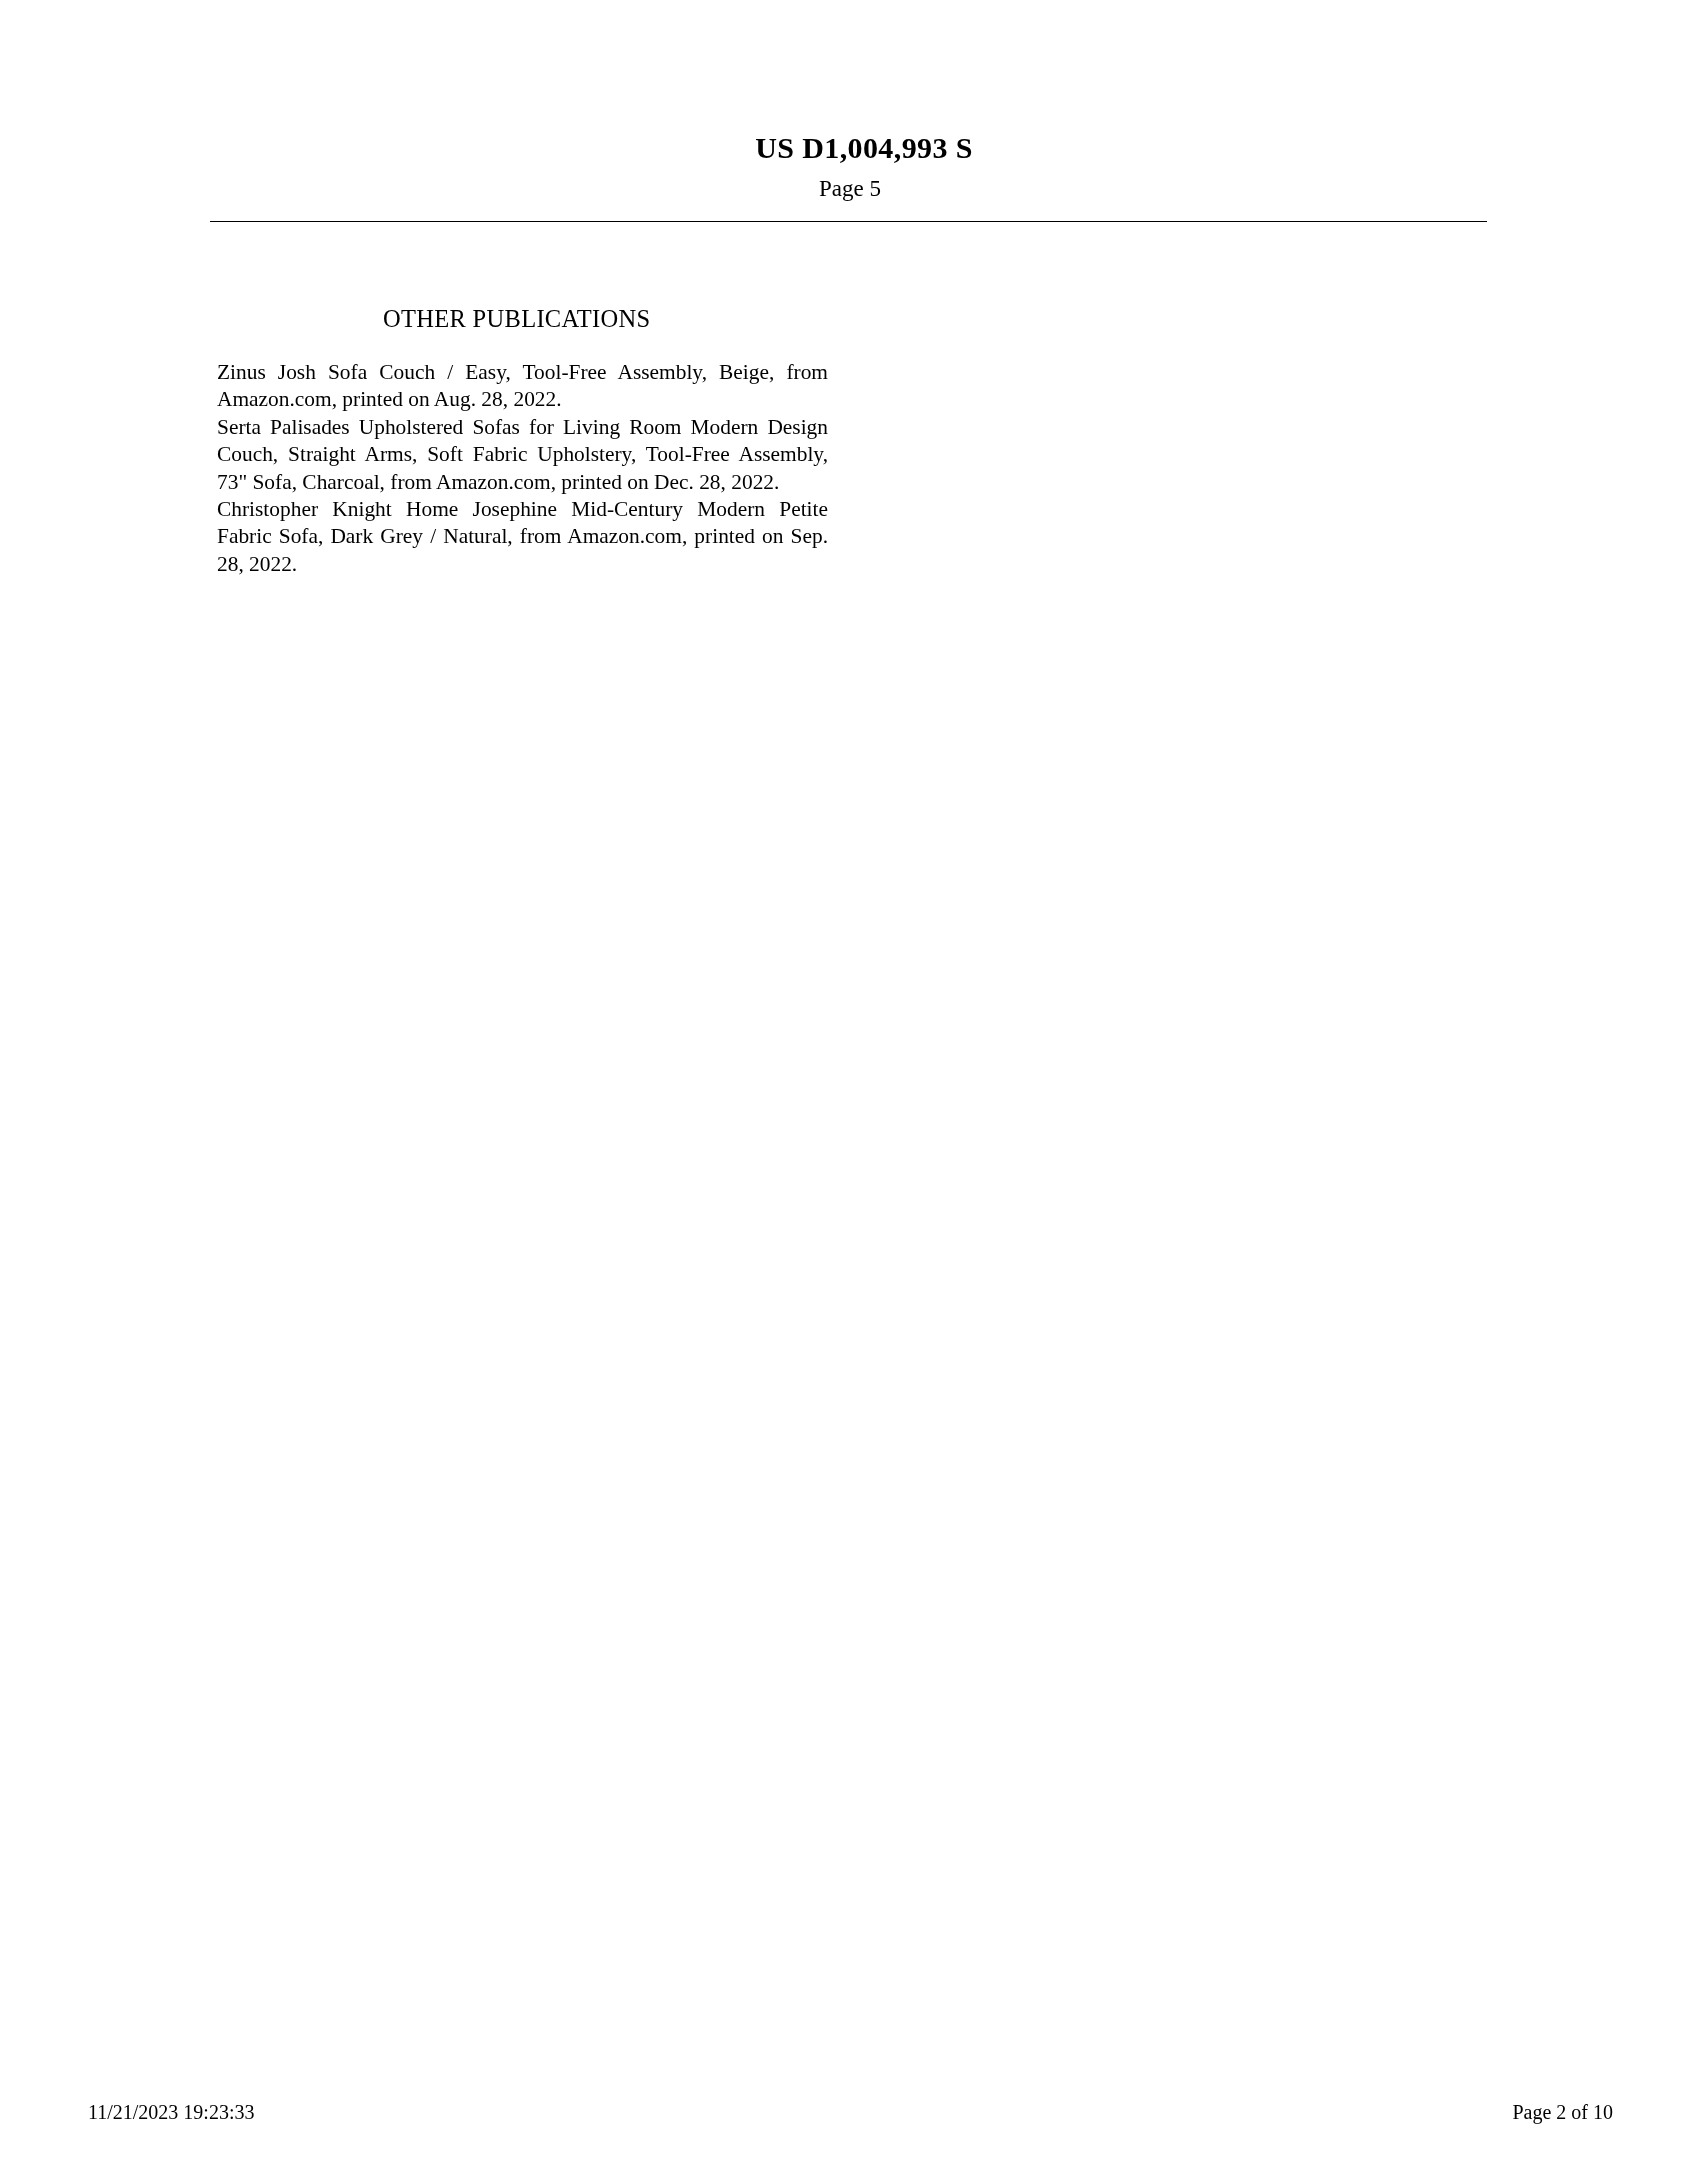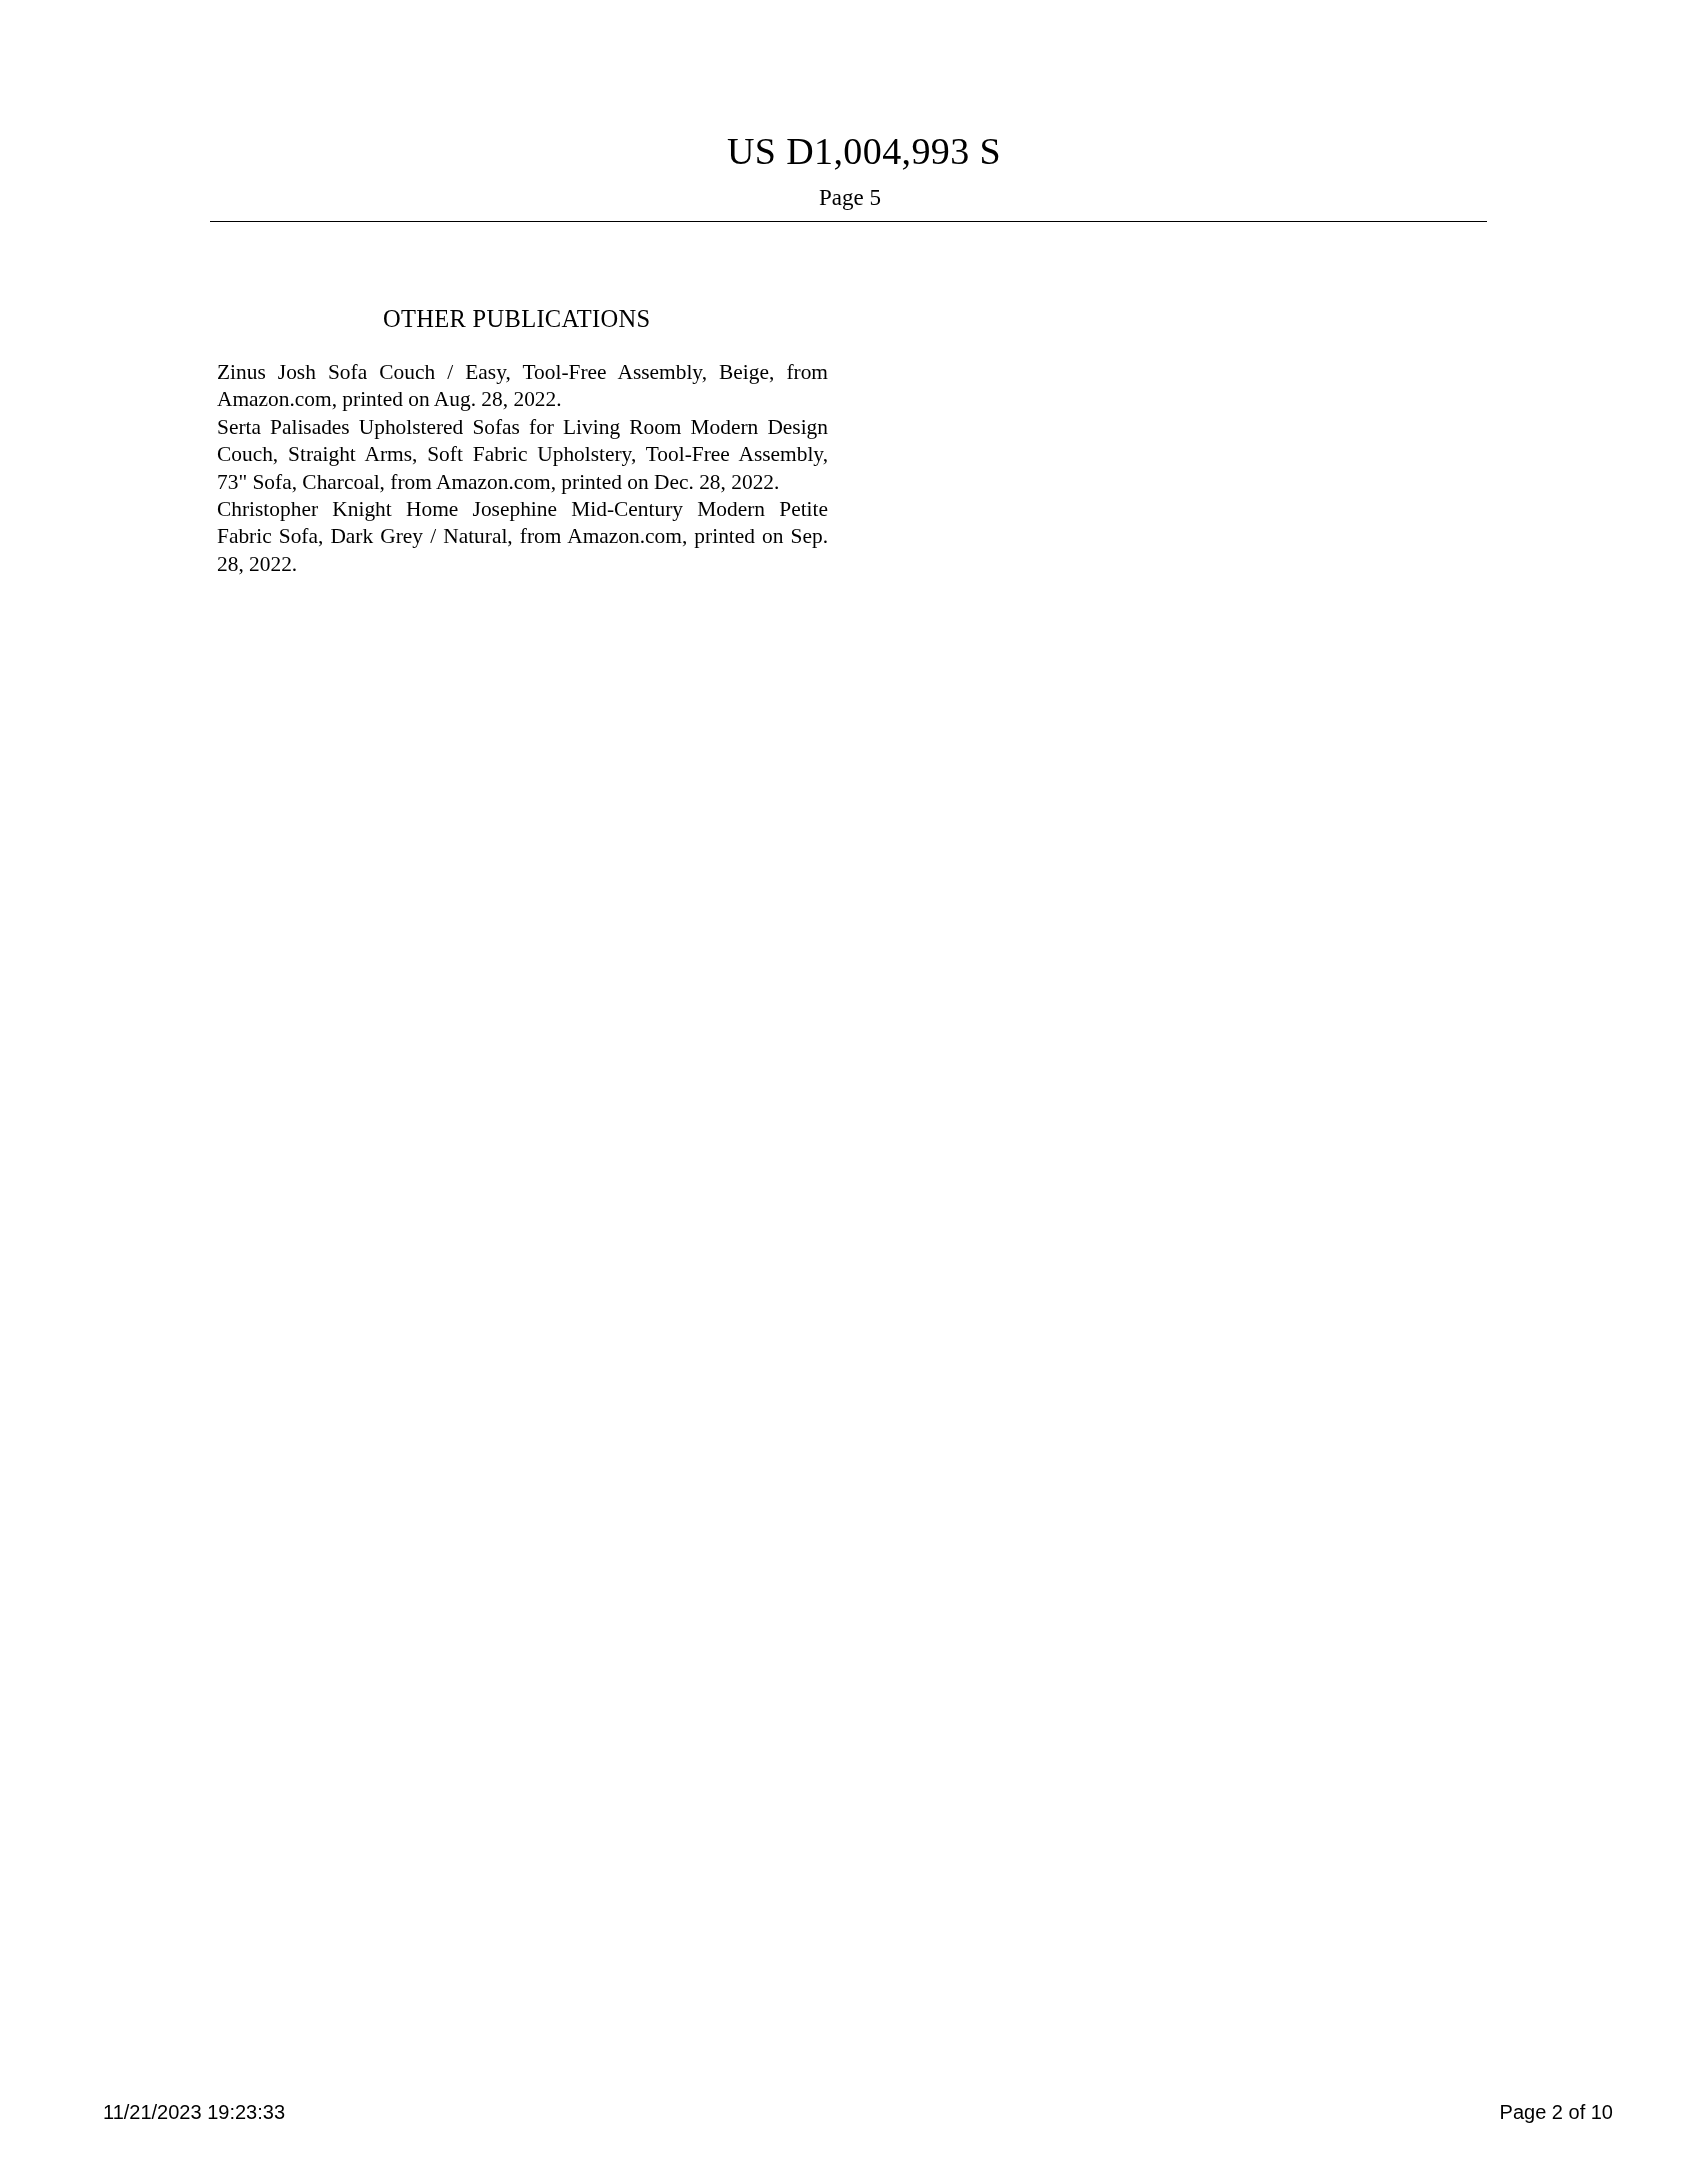--- a/index.html
+++ b/index.html
@@ -27,22 +27,22 @@
 
   
   .doc-header {
     position: absolute;
     left: 0;
     right: 0;
     top: 131px;
     text-align: center;
   }
   .patent-number {
-    font-size: 38px;
-    font-weight: normal;
+    font-size: 30px;
+    font-weight: bold;
     letter-spacing: 0.4px;
     line-height: 1.1;
     padding-left: 28px;
   }
   .page-label {
     margin-top: 12.2px;
     font-size: 23px;
     line-height: 1.1;
   }
   .header-rule {
@@ -104,25 +104,25 @@
 
   .examiner-note {
     margin-top: 37px;
     font-size: 23.6px;
     letter-spacing: 0.5px;
   }
 
   
   .footer {
     position: absolute;
-    left: 16px;
+    left: 1px;
     right: 0;
     bottom: 33px;
     height: 30px;
-    font-family: Liberation Sans, sans-serif;
+    font-family: Liberation Serif, serif;
     font-size: 20px;
     color: #000000;
   }
   .footer-left {
     position: absolute;
     left: 87px;
     top: 0;
   }
   .footer-right {
     position: absolute;

